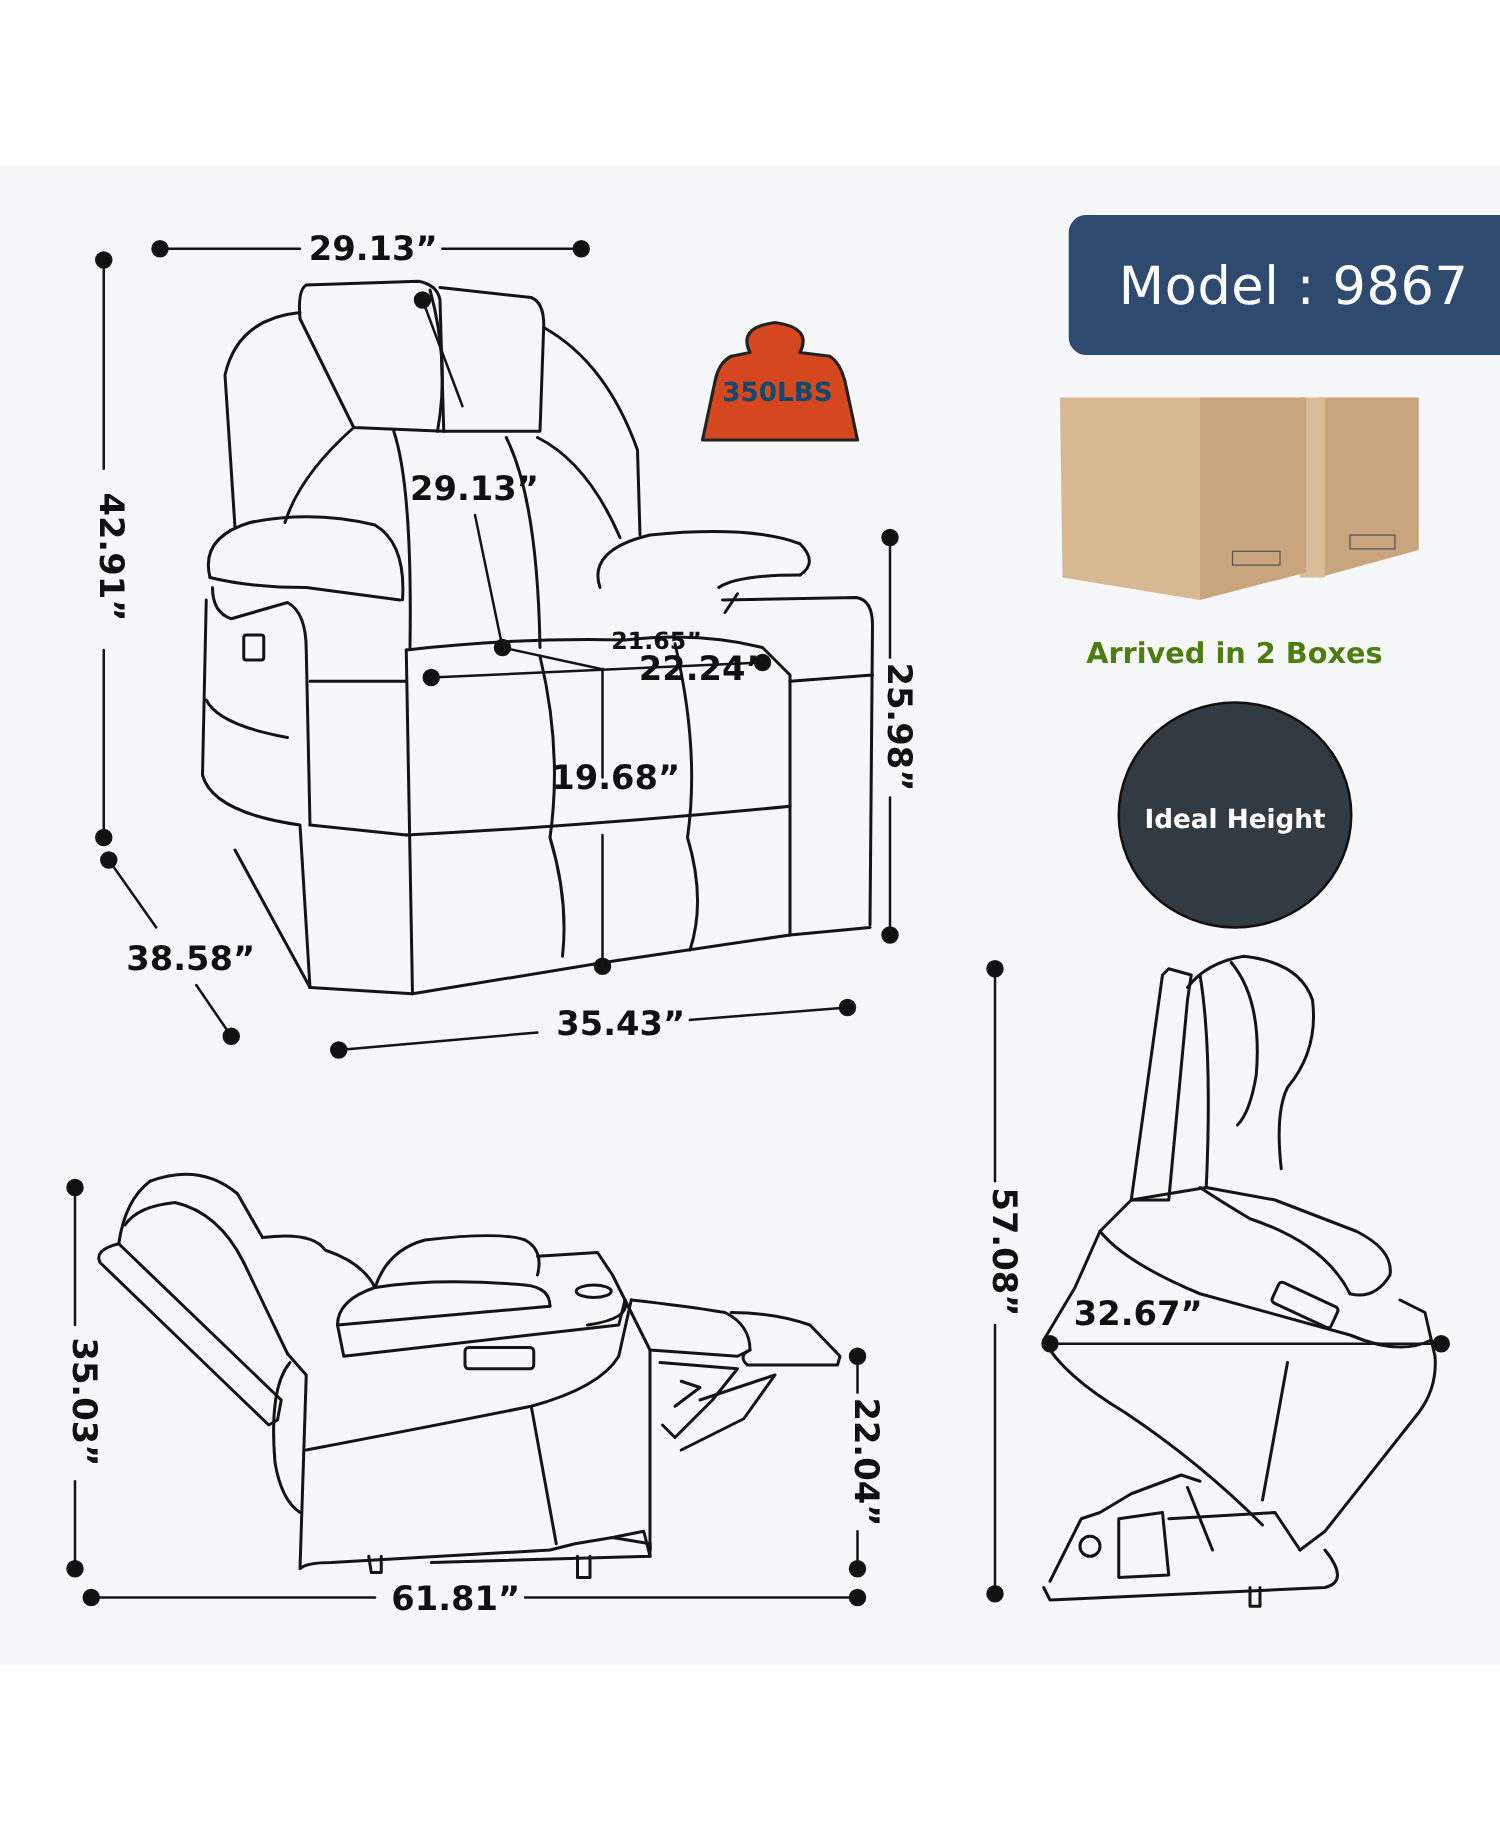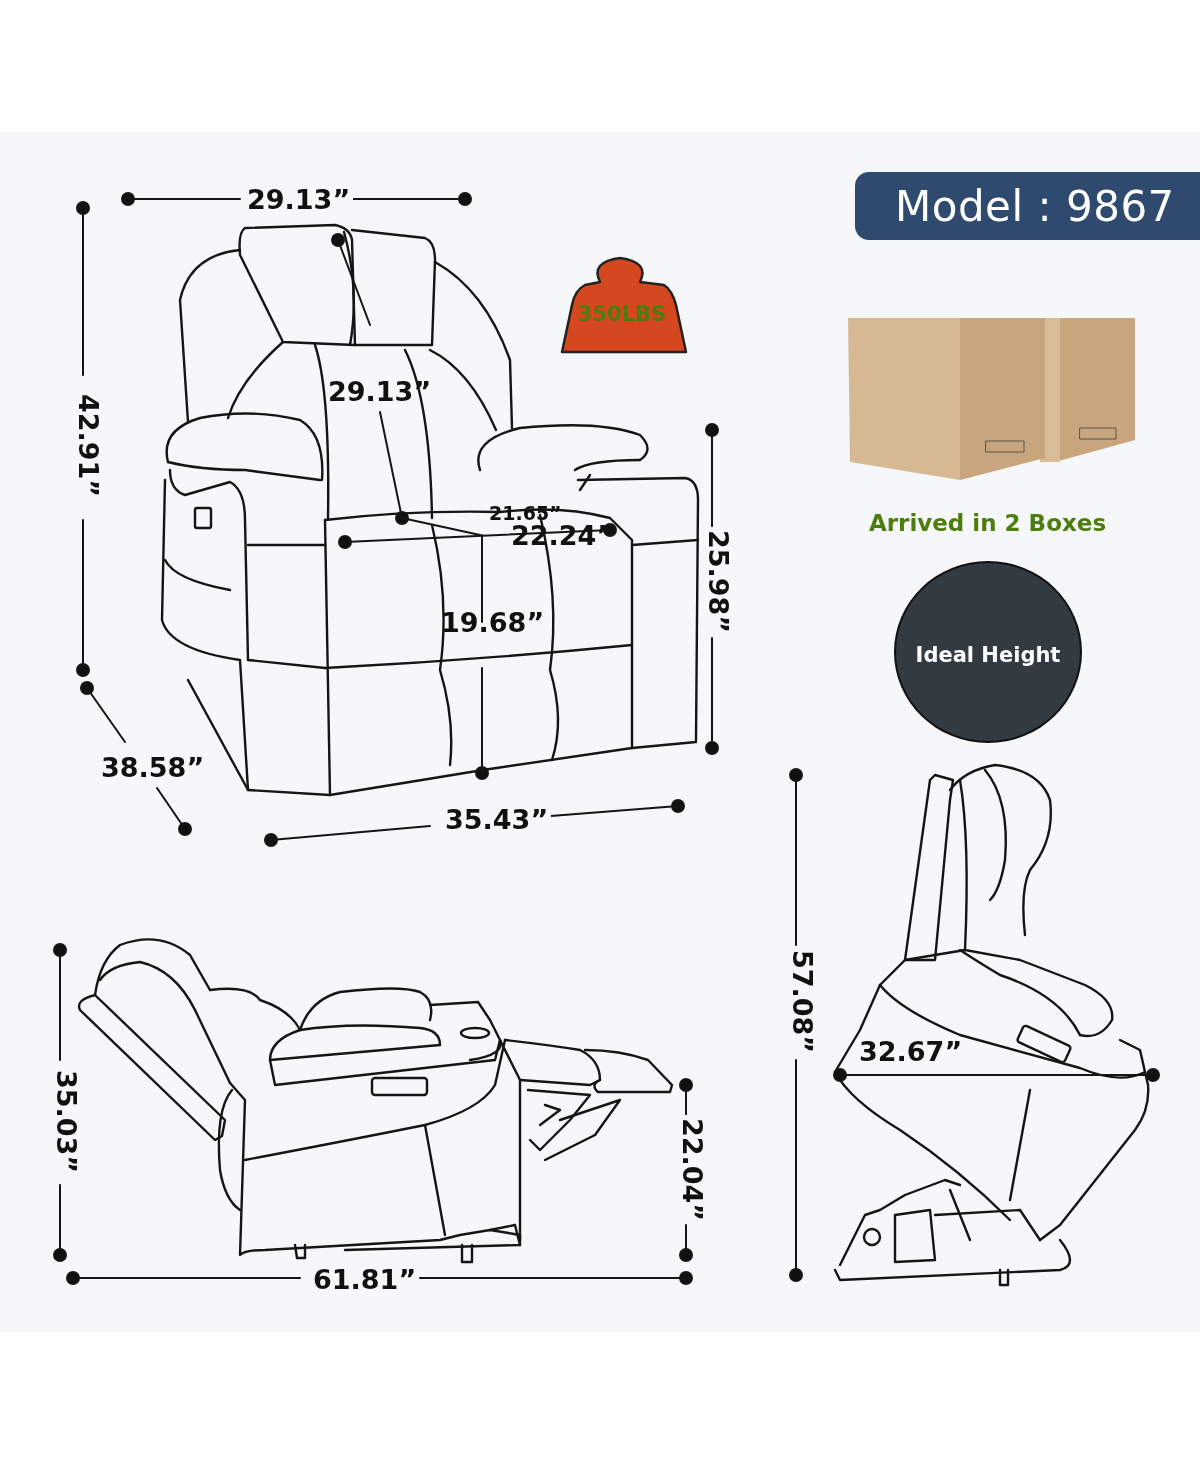--- a/index.html
+++ b/index.html
@@ -4,25 +4,25 @@
 <style>
   html, body { margin:0; padding:0; background:#ffffff; }
   body { width:1200px; height:1466px; position:relative; overflow:hidden;
          font-family:"DejaVu Sans", "Liberation Sans", sans-serif; }
   .panel { position:absolute; left:0; top:132px; width:1200px; height:1200px; background:#f6f7f9; }
   svg.art { position:absolute; left:0; top:0; width:1200px; height:1466px; }
   .dim { position:absolute; font-weight:bold; color:#111; font-size:27px; line-height:1; white-space:nowrap;
          background:#f6f7f9; padding:0 3px; }
   .dim.small { font-size:19px; }
   .dim.vert { transform-origin:center center; transform:rotate(90deg); }
-  .model-badge { position:absolute; left:855px; top:172px; width:345px; height:68px; background:#2e4a6e;
+  .model-badge { position:absolute; left:855px; top:172px; width:345px; height:112px; background:#2e4a6e;
                  border-radius:14px 0 0 14px; color:#fff; font-size:42px; display:flex; align-items:center;
                  padding-left:40px; box-sizing:border-box; letter-spacing:0.5px; }
   .weight-label { position:absolute; left:560px; top:302px; width:124px; text-align:center;
-                  font-weight:bold; font-size:21px; color:#4d7c0f; }
+                  font-weight:bold; font-size:21px; color:#0c4a6e; }
   .boxes-caption { position:absolute; left:860px; top:510px; width:255px; text-align:center;
                    font-weight:bold; font-size:23px; color:#4d7c0f; }
   .height-circle { position:absolute; left:894px; top:561px; width:188px; height:182px; border-radius:50%;
                    background:#323a42; border:2px solid #111; box-sizing:border-box; color:#fff;
                    text-align:center; }
   .height-circle .t1 { position:absolute; top:44px; left:0; width:100%; font-size:21px; font-weight:bold;margin-top:36px; }
   .height-circle .t2 { position:absolute; top:86px; left:0; width:100%; font-size:35px; font-weight:bold; }
 </style>
 </head>
 <body>

